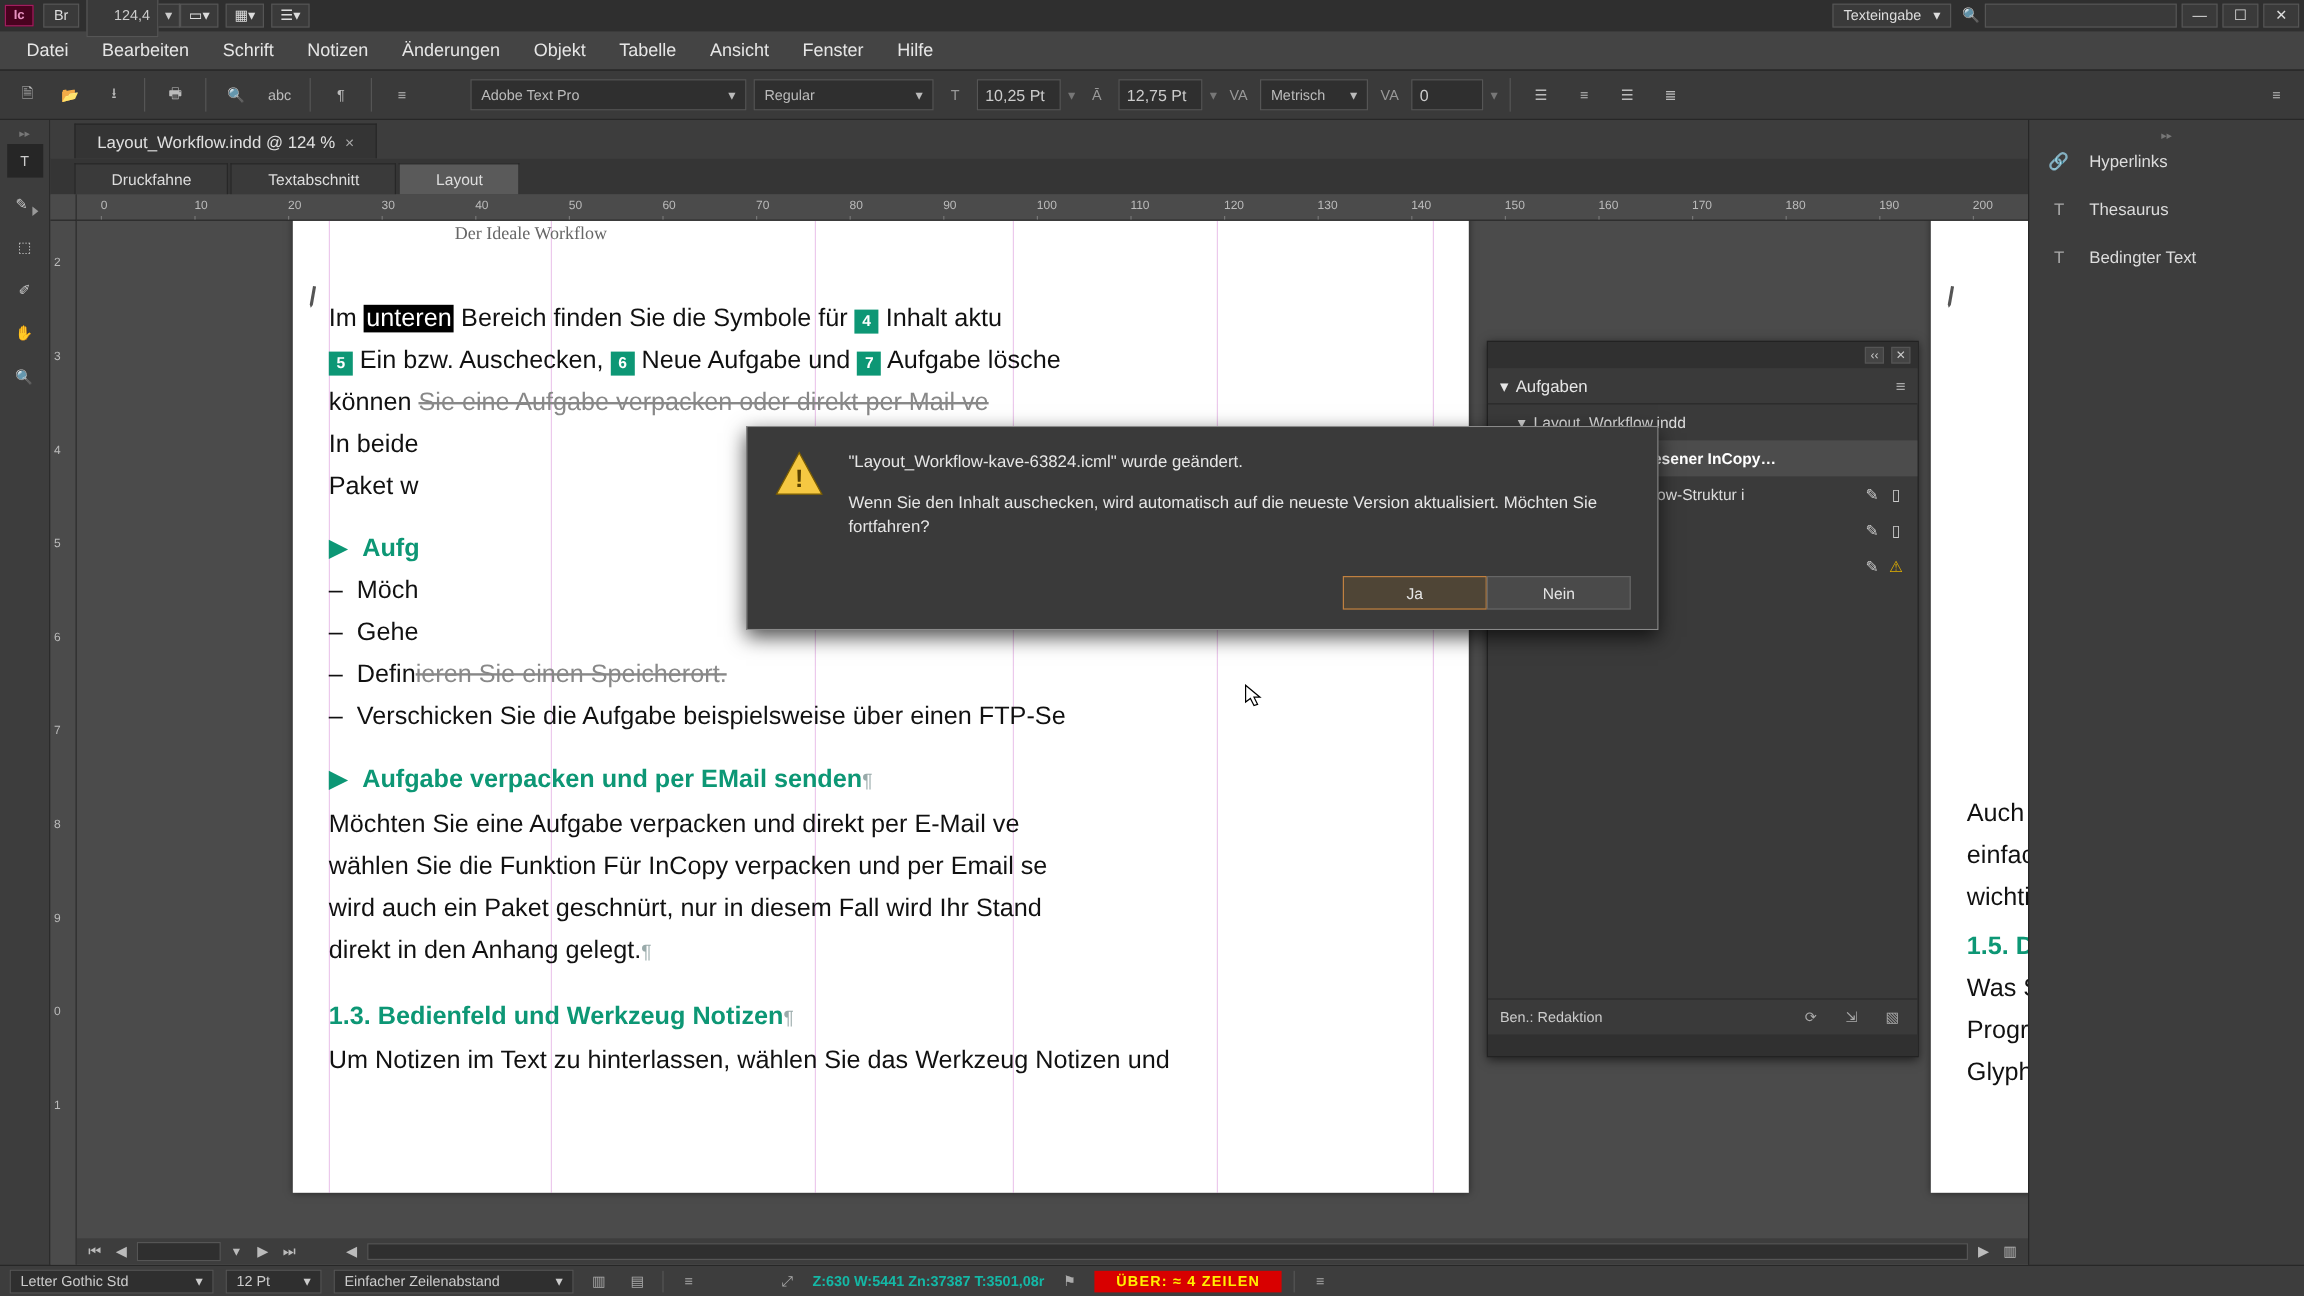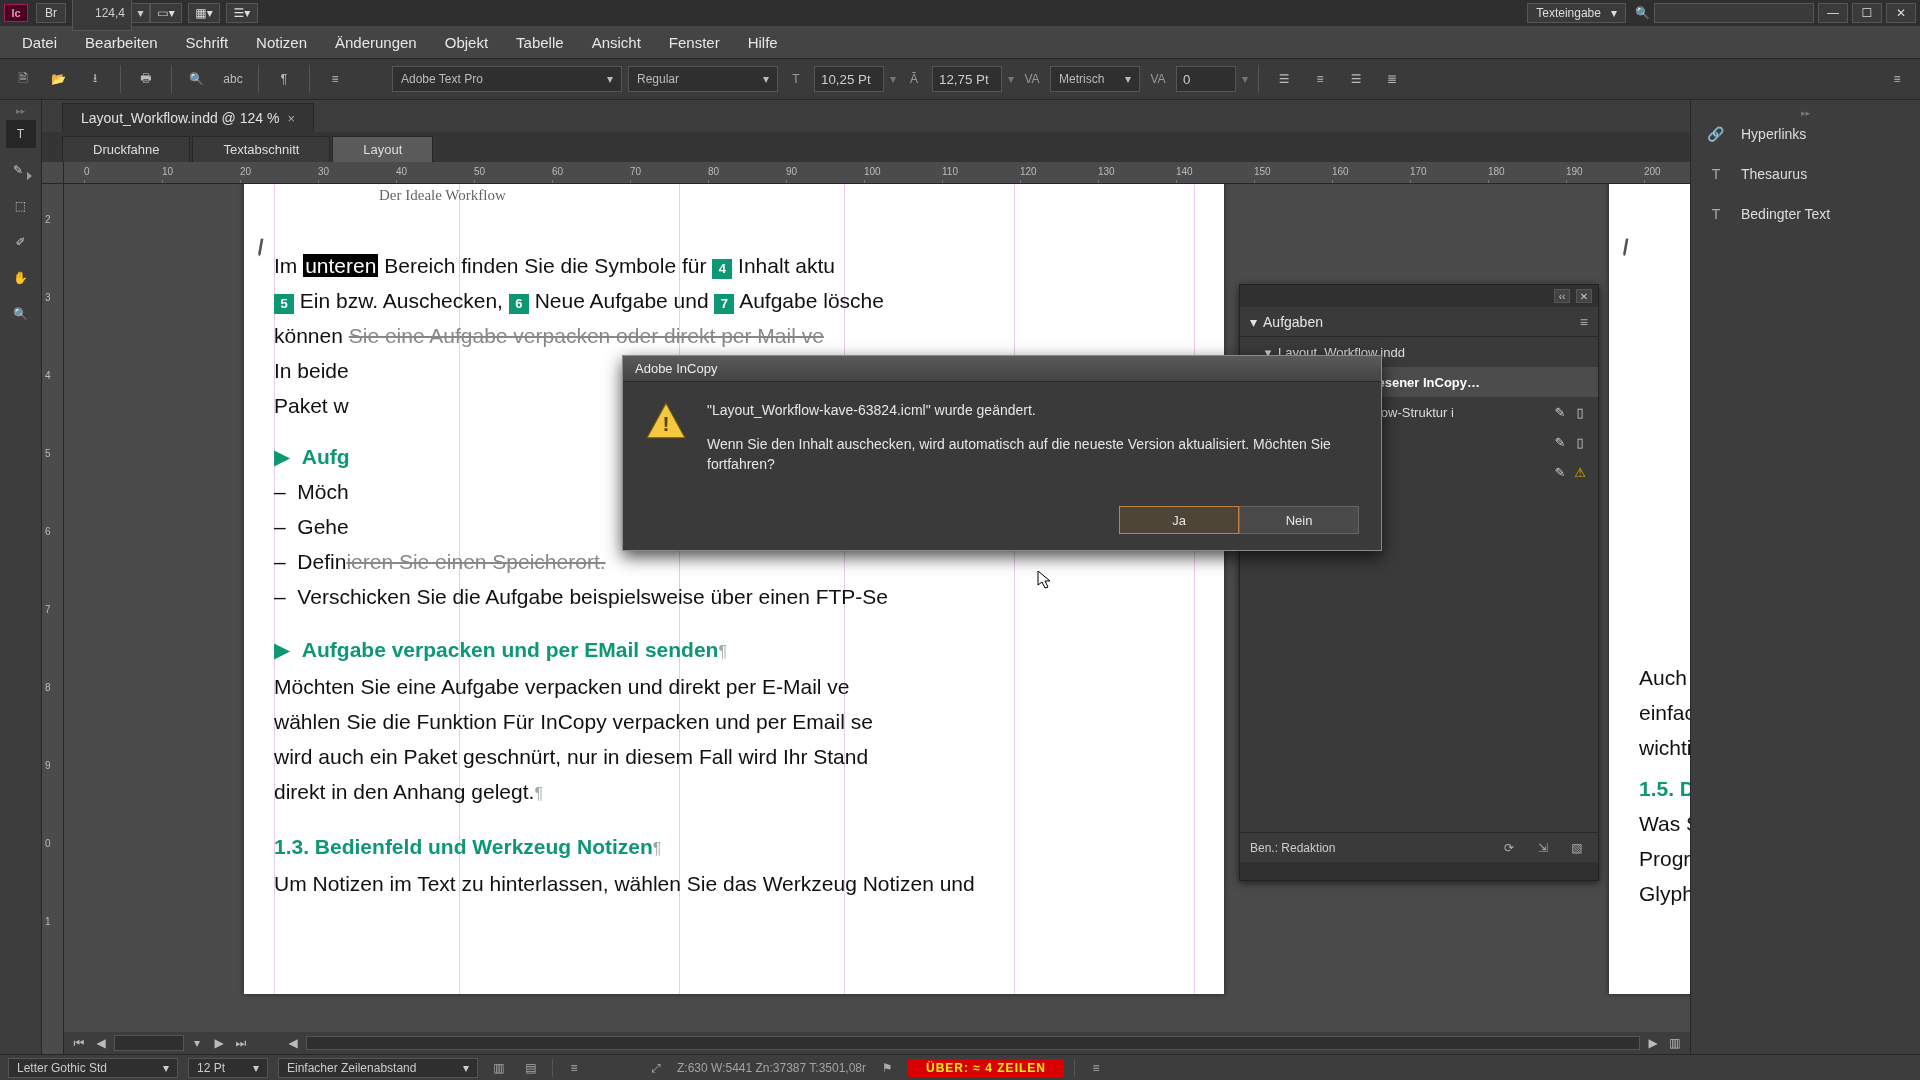--- a/index.html
+++ b/index.html
@@ -114,21 +114,21 @@
 .modal .mb.primary { border:1px solid #c08040; background:#4f4536; }
 
 .cursor { position:absolute; left:995px; top:470px; width:16px; height:20px; }
 .cursor svg{width:100%;height:100%;}
 
 
 .status { height:26px; background:#3d3d3d; display:flex; align-items:center; padding:0 8px; gap:10px; border-top:1px solid #272727; }
 .status .sel { background:#2f2f2f; border:1px solid #555; height:20px; display:flex; align-items:center; padding:0 8px; min-width:120px; justify-content:space-between; color:#ccc;}
 .status .sep { width:1px; height:18px; background:#555; }
 .status .ico { width:22px; display:flex; justify-content:center; color:#aaa;}
-.status .info { color:#a3a3a3; font-size:12px;}
+.status .info { color:#14b8a6; font-size:12px;font-weight:bold;}
 .status .over { background:#d80000; color:#fff000; font-weight:bold; padding:2px 18px; letter-spacing:1px;}
 
 
 svg { display:block; }
 </style>
 </head>
 <body>
 
 <div class="titlebar">
   <div class="logo">
@@ -405,21 +405,20 @@
           <div class="nv">⏭</div>
           <div class="nv" style="margin-left:30px">◀</div>
           <div style="flex:1;height:14px;background:#2f2f2f;border:1px solid #555"></div>
           <div class="nv">▶</div>
           <div class="nv">▥</div>
         </div>
       </div>
     </div>
 
     <div class="modal">
-      <div class="mtitle">Adobe InCopy</div>
       <div class="mbody">
         <div class="micon">
           <svg viewBox="0 0 40 40">
               <path fill="#f5c842" stroke="#7a5c00" stroke-width="1" d="M20 3 L38 36 H2 Z"></path>
               <text x="20" y="30" text-anchor="middle" font-size="20" font-weight="bold" fill="#5a4200">!</text>
             </svg>
         </div>
         <div class="mtxt">
           <p>"Layout_Workflow-kave-63824.icml" wurde geändert.</p>
           <p>Wenn Sie den Inhalt auschecken, wird automatisch auf die neueste Version aktualisiert. Möchten Sie fortfahren?</p>

